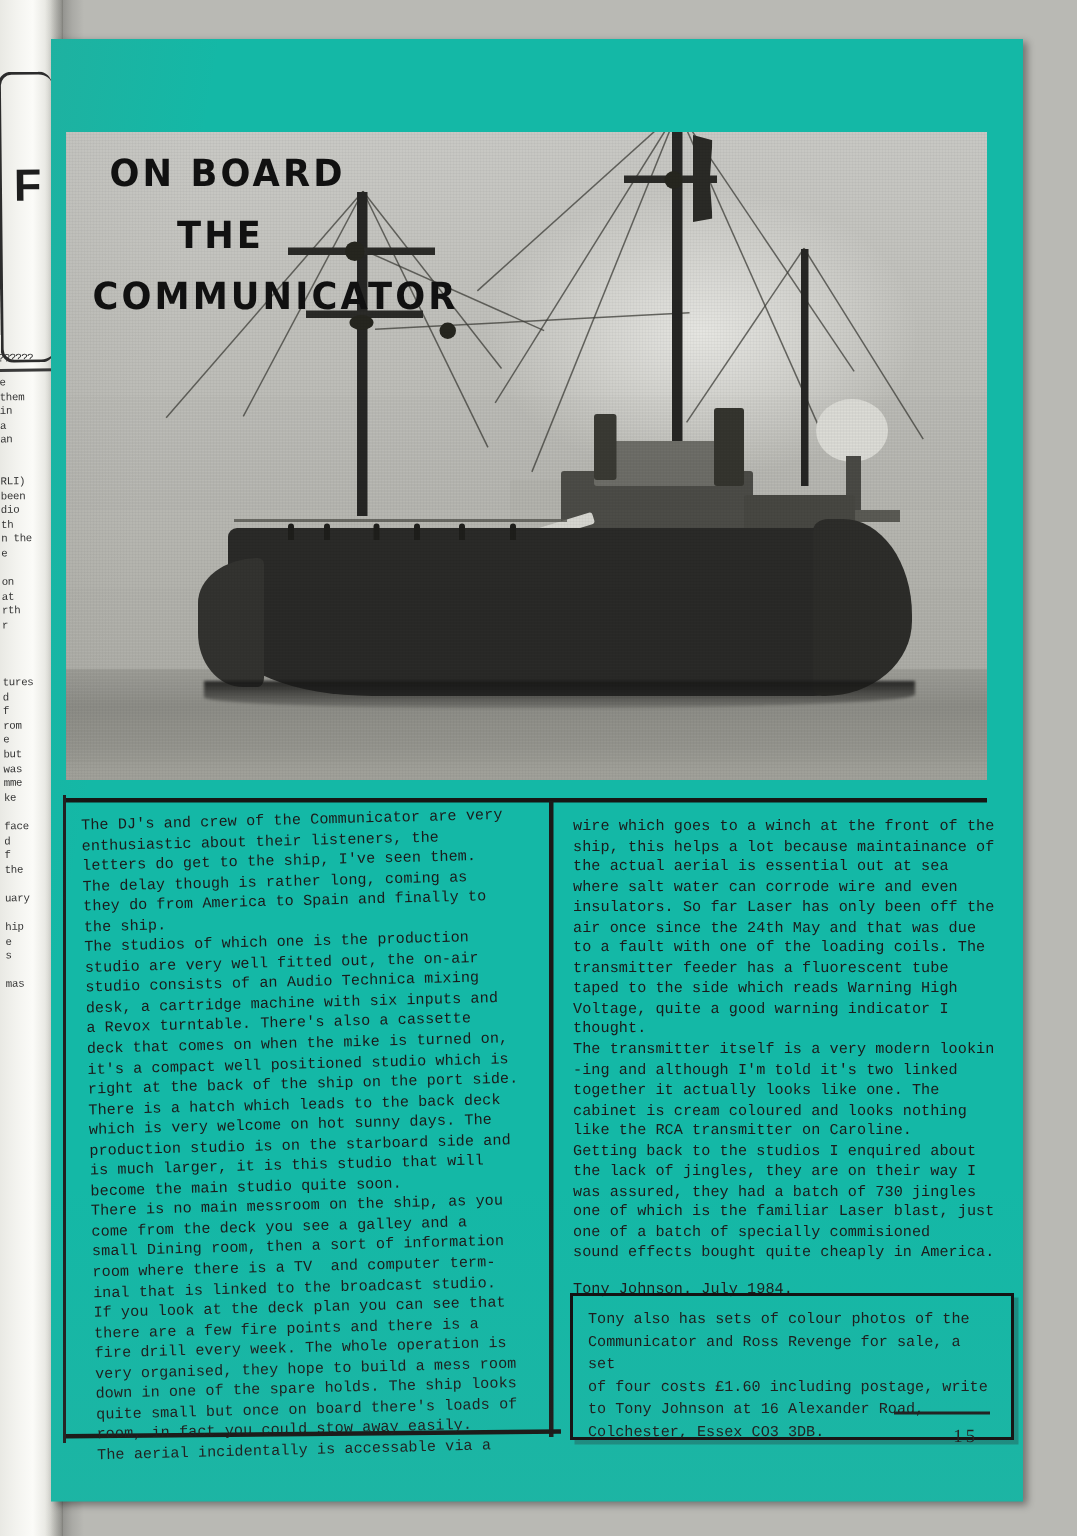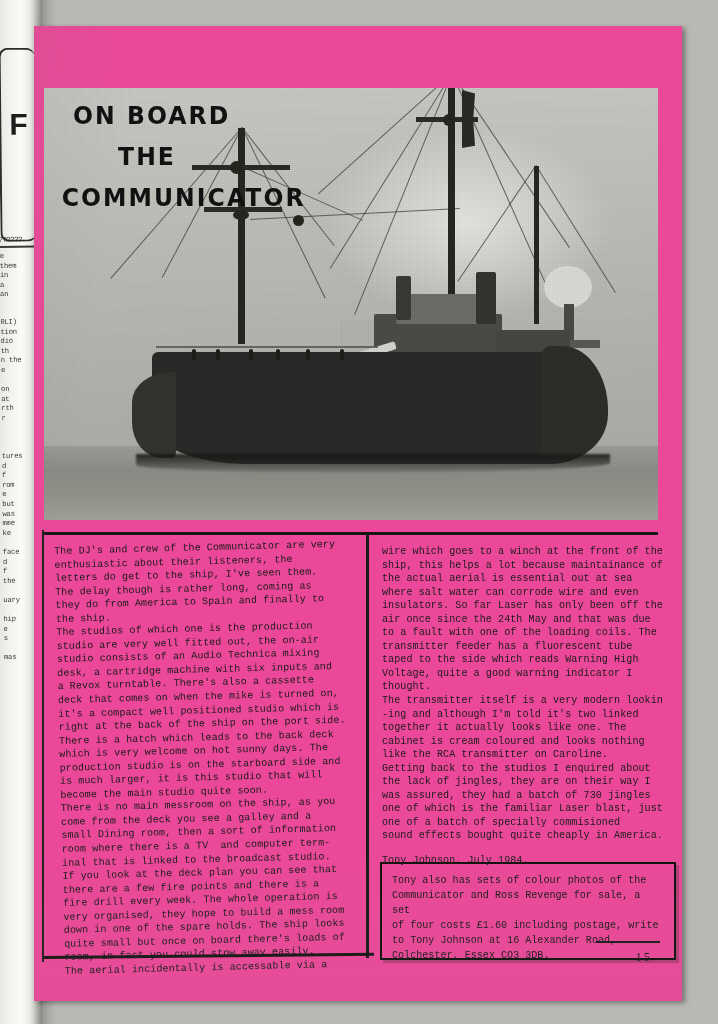--- a/index.html
+++ b/index.html
@@ -45,21 +45,21 @@
   
   #gutter{
     position:absolute;left:30px;top:0;width:26px;height:1024px;
     background:linear-gradient(90deg,rgba(0,0,0,0) 0%,rgba(60,60,58,.30) 45%,rgba(90,90,88,.16) 70%,rgba(0,0,0,0) 100%);
     pointer-events:none;
   }
 
   
   #page{
     position:absolute;left:34px;top:26px;width:648px;height:975px;
-    background:#ec4899;
+    background:#14b8a6;
     box-shadow:3px 2px 5px rgba(0,0,0,.38);
   }
   #page::after{ 
     content:"";position:absolute;inset:0;pointer-events:none;
     background:
       linear-gradient(100deg,rgba(120,120,112,.10) 0%,rgba(255,255,255,0) 14%),
       linear-gradient(0deg,rgba(140,140,132,.07) 0%,rgba(255,255,255,0) 22%);
   }
 
   
@@ -214,21 +214,21 @@
       <div class="fp-box"></div>
       <div class="fp-f">F</div>
       <div class="fp-rule" style="top:246px"></div>
       <div class="fp-qm">??????</div>
       <div class="fp-frag" style="top:252px">e
 them
 in
 a
 an</div>
       <div class="fp-frag" style="top:318px">RLI)
-tion
+been
 dio
 th
 n the
 e
 
 on
 at
 rth
 r</div>
       <div class="fp-frag" style="top:452px">tures

